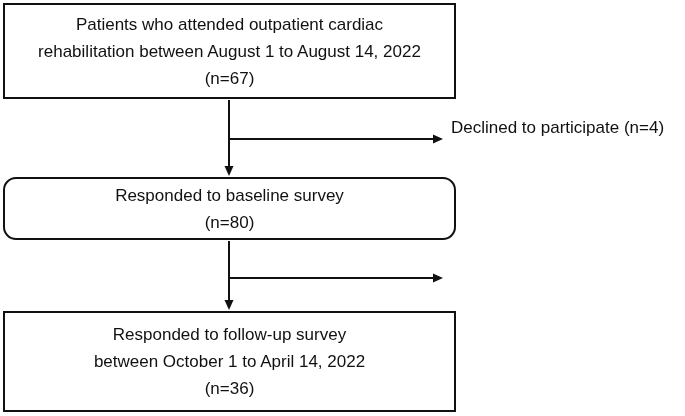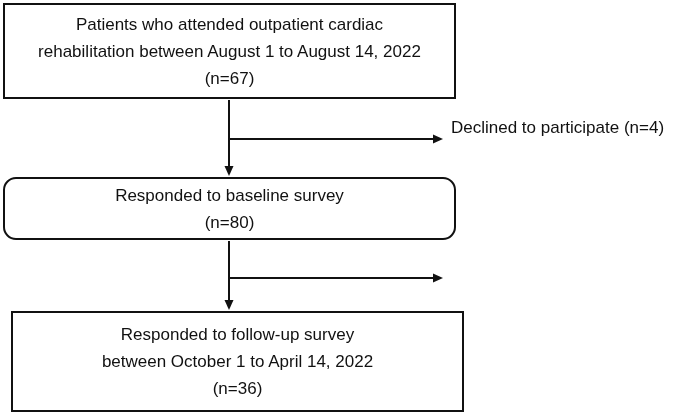--- a/index.html
+++ b/index.html
@@ -39,21 +39,21 @@
     flex-direction: column;
     justify-content: center;
     align-items: center;
     text-align: center;
     color: var(--text);
     font-size: 17px;
     line-height: 27px;
   }
   .box-enrollment { top: 3px;   height: 96px;  }
   .box-baseline   { top: 177px; height: 63px; border-radius: 13px;  }
-  .box-followup   { top: 311px; height: 101px; margin-left: 8px; }
+  .box-followup   { top: 311px; height: 101px; }
   .exclusion-note {
     position: absolute;
     left: 451px;
     color: var(--text);
     font-size: 17px;
     line-height: 23px;
     white-space: nowrap;
   }
   .note-1 { top: 116px; }
   .note-2 { top: 267px; }

